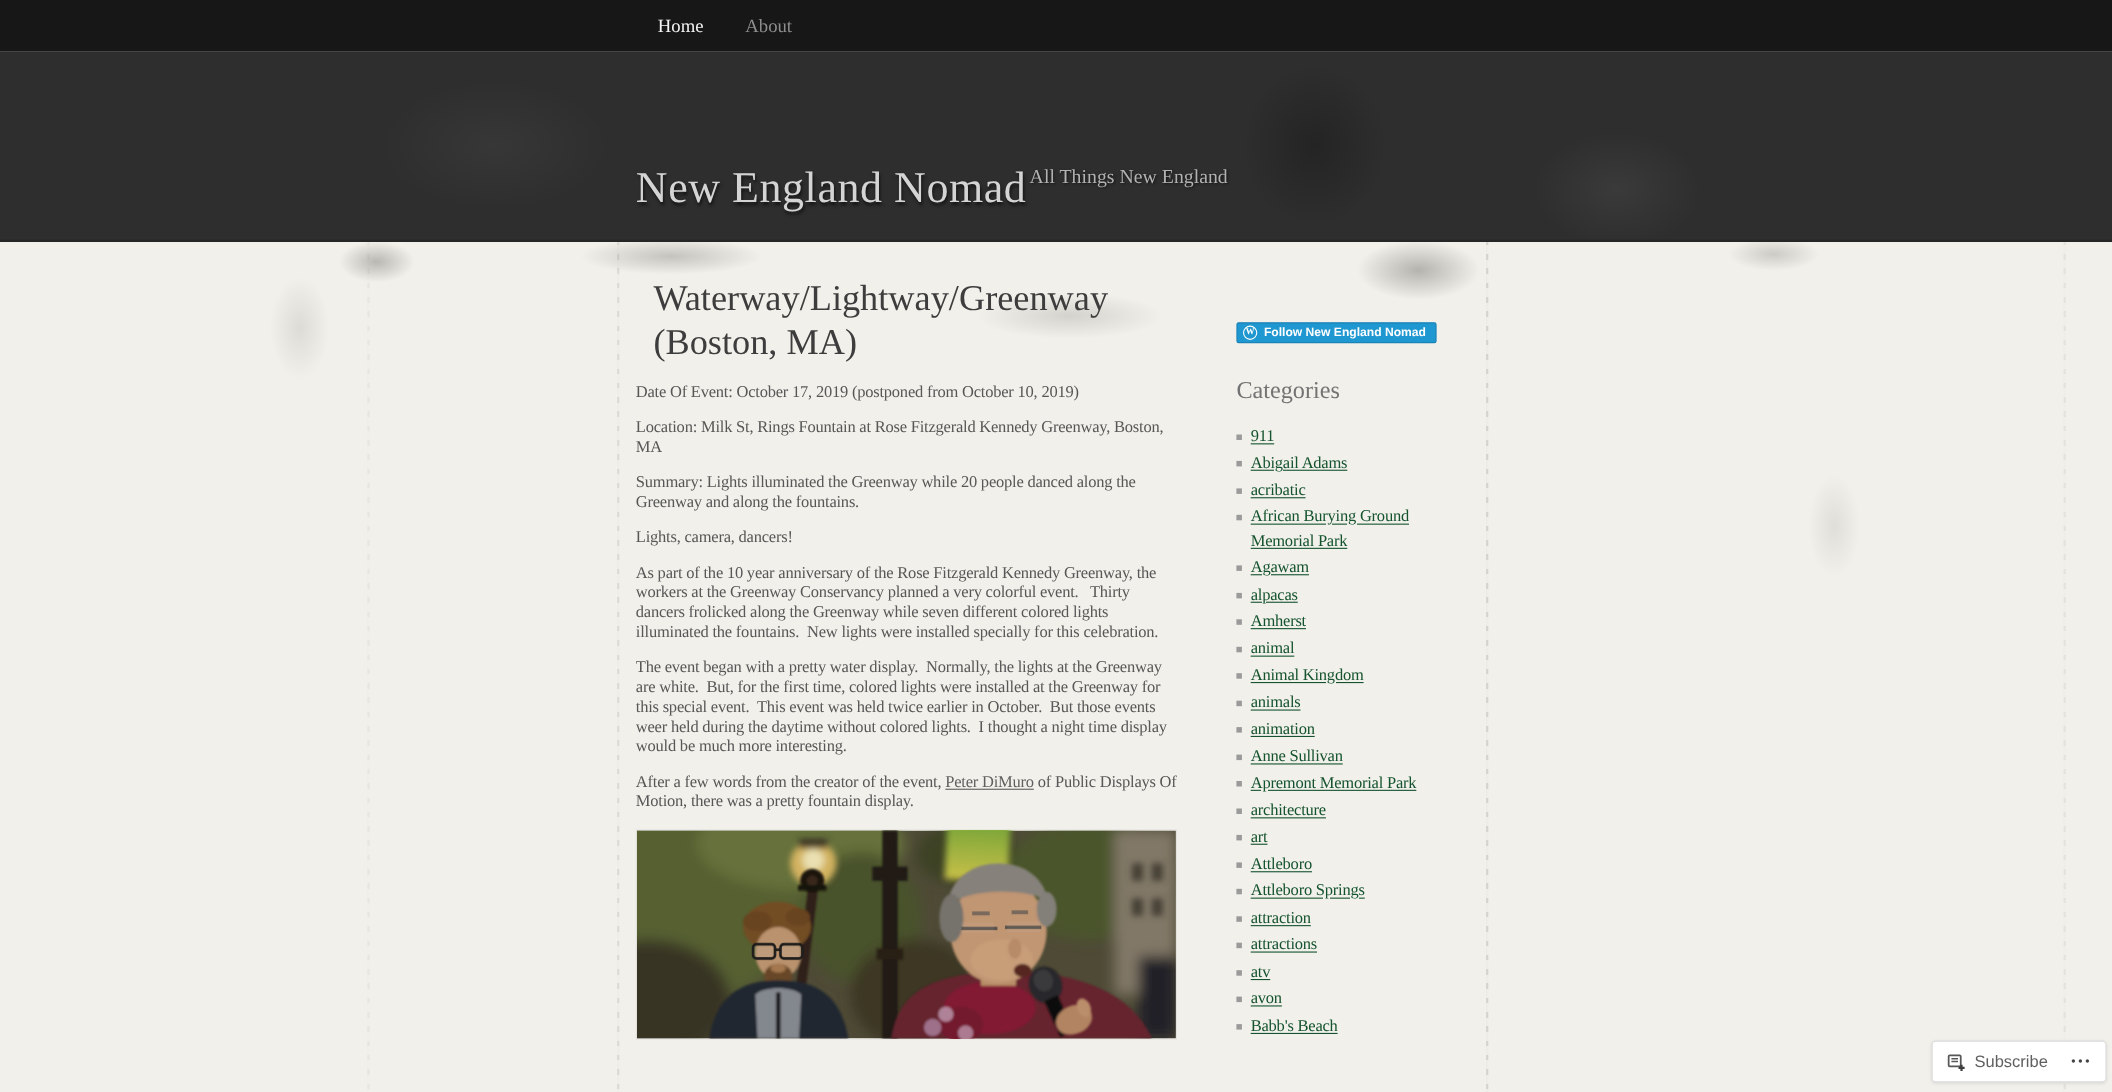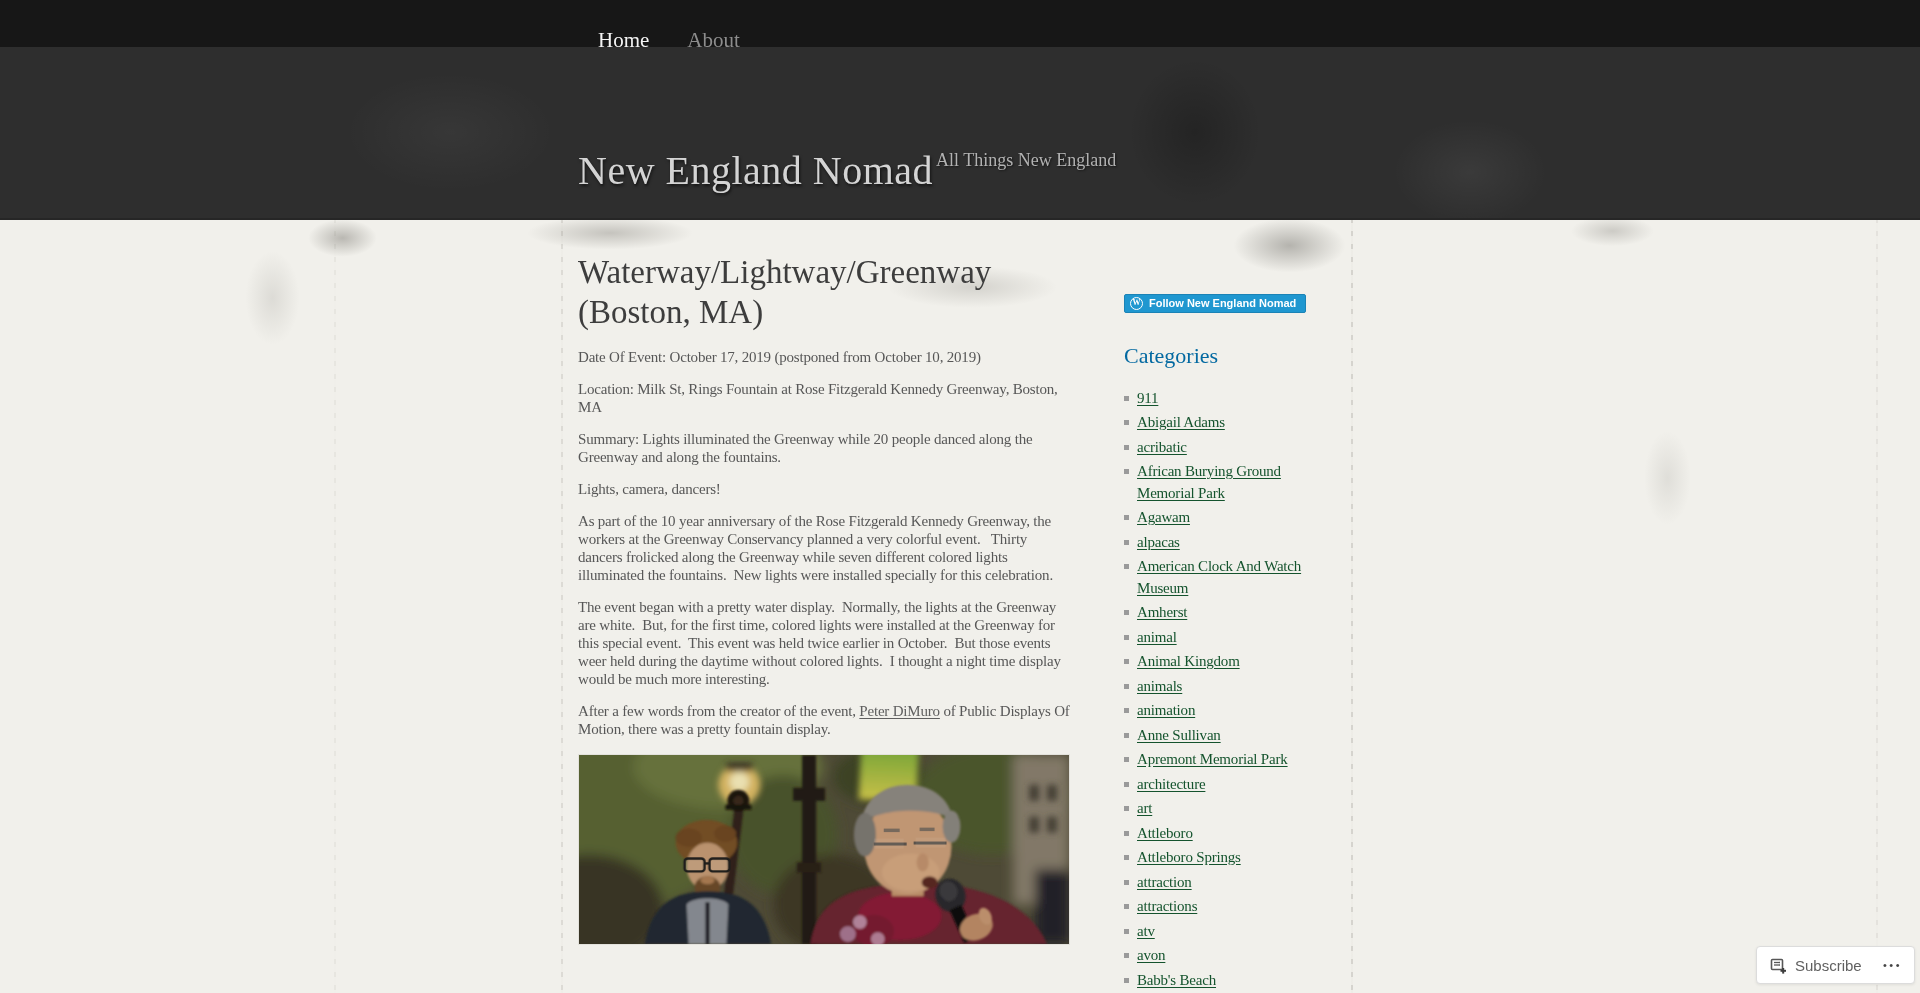--- a/index.html
+++ b/index.html
@@ -4,21 +4,21 @@
 <style>
   html,body{margin:0;padding:0;}
   body{width:1920px;height:993px;overflow:hidden;position:relative;background:#f1f0eb;
        font-family:"Liberation Serif","DejaVu Serif",serif;}
   [data-interactable="true"]{cursor:pointer;}
   a{text-decoration:none;}
 
   
   .topbar{position:absolute;top:0;left:0;right:0;height:47px;background:#171717;
           display:flex;align-items:stretch;padding-left:598px;gap:38px;z-index:30;}
-  .nav-link{line-height:47px;font-size:21px;color:#8d8d8d;margin-top:17px;}
+  .nav-link{line-height:47px;font-size:17px;color:#8d8d8d;}
   .nav-link.active{color:#f4f4f4;}
 
   
   .masthead{position:absolute;top:47px;left:0;right:0;height:171px;background:#2e2e2e;
             overflow:hidden;z-index:20;border-bottom:2px solid #262626;}
   .hsmudge{position:absolute;border-radius:50%;}
   .hs1{left:1100px;top:-20px;width:190px;height:210px;
        background:radial-gradient(closest-side,rgba(0,0,0,.22),rgba(0,0,0,0) 70%);}
   .hs2{left:1360px;top:50px;width:220px;height:150px;
        background:radial-gradient(closest-side,rgba(255,255,255,.06),rgba(255,255,255,0) 70%);}
@@ -47,39 +47,39 @@
       background:radial-gradient(closest-side,rgba(90,88,82,.40),rgba(90,88,82,0) 72%);}
   .s5{left:1555px;top:-8px;width:115px;height:42px;
       background:radial-gradient(closest-side,rgba(95,92,85,.25),rgba(95,92,85,0) 72%);}
   .s6{left:235px;top:15px;width:75px;height:130px;
       background:radial-gradient(closest-side,rgba(95,92,85,.14),rgba(95,92,85,0) 72%);}
   .s7{left:1635px;top:195px;width:65px;height:130px;
       background:radial-gradient(closest-side,rgba(95,92,85,.12),rgba(95,92,85,0) 72%);}
 
   
   .post{position:absolute;left:578px;top:34px;width:492px;}
-  .post-title{margin:0 0 16px;font-weight:400;font-size:33px;line-height:40px;color:#3d3d3d;}
+  .post-title{margin:0 16px 16px;font-weight:400;font-size:33px;line-height:40px;color:#3d3d3d;}
   .byline{margin:0 0 16px;font-size:15px;color:#8f8f8f;}
   .byline a{color:#8f8f8f;}
   .post p{margin:0 0 14px;font-size:15px;line-height:18px;color:#575757;
           letter-spacing:-0.2px;white-space:pre-wrap;}
   .post p a{color:#5f5f5f;text-decoration:underline;text-underline-offset:2px;}
   .photo{margin:16px 0 0;width:492px;height:191px;overflow:hidden;border:1px solid #e3e2dc;
          box-sizing:border-box;}
   .photo svg{display:block;width:100%;height:100%;}
 
   
   .sidebar{position:absolute;left:1124px;top:73px;width:198px;}
   .follow-btn{display:inline-flex;align-items:center;gap:6px;height:19px;padding:0 9px 0 5px;
               background:#1f97d0;border:1px solid #1b83b6;border-radius:2px;color:#fff;
               font-family:"Liberation Sans",sans-serif;font-size:11px;font-weight:bold;}
   .wp-icon{width:13px;height:13px;border:1.4px solid #fff;border-radius:50%;box-sizing:border-box;
            display:flex;align-items:center;justify-content:center;
            font:bold 8px "Liberation Serif",serif;line-height:1;}
-  .cat-title{margin:30px 0 19px;font-weight:400;font-size:22px;color:#0369a1;}
+  .cat-title{margin:30px 0 19px;font-weight:400;font-size:22px;color:#737373;}
   .cat-list{list-style:none;margin:0;padding:0;width:198px;}
   .cat-list li{position:relative;padding-left:13px;margin:0 0 3px;font-size:15px;
                line-height:21.5px;letter-spacing:-0.2px;}
   .bullet{position:absolute;left:0;top:8px;width:5px;height:5px;background:#9a9a9a;}
   .cat-link{color:#14532d;text-decoration:underline;text-underline-offset:2px;}
 
   
   .subscribe-card{position:absolute;right:5px;bottom:9px;width:159px;height:38px;background:#fff;
                   border:1px solid #dcdcdc;border-radius:4px;box-shadow:0 1px 3px rgba(0,0,0,.08);
                   display:flex;align-items:center;padding:0 12px 0 13px;box-sizing:border-box;
@@ -234,21 +234,20 @@
       <span data-interactable="false">Follow New England Nomad</span>
     </button>
     <h3 class="cat-title" data-interactable="false">Categories</h3>
     <ul class="cat-list" data-interactable="false">
         <li data-interactable="false"><span class="bullet" data-interactable="false"></span><a class="cat-link" href="#" data-interactable="true">911</a></li>
         <li data-interactable="false"><span class="bullet" data-interactable="false"></span><a class="cat-link" href="#" data-interactable="true">Abigail Adams</a></li>
         <li data-interactable="false"><span class="bullet" data-interactable="false"></span><a class="cat-link" href="#" data-interactable="true">acribatic</a></li>
         <li data-interactable="false"><span class="bullet" data-interactable="false"></span><a class="cat-link" href="#" data-interactable="true">African Burying Ground Memorial Park</a></li>
         <li data-interactable="false"><span class="bullet" data-interactable="false"></span><a class="cat-link" href="#" data-interactable="true">Agawam</a></li>
         <li data-interactable="false"><span class="bullet" data-interactable="false"></span><a class="cat-link" href="#" data-interactable="true">alpacas</a></li>
-        <li data-interactable="false"><span class="bullet" data-interactable="false"></span><a class="cat-link" href="#" data-interactable="true">American Clock And Watch Museum</a></li>
         <li data-interactable="false"><span class="bullet" data-interactable="false"></span><a class="cat-link" href="#" data-interactable="true">Amherst</a></li>
         <li data-interactable="false"><span class="bullet" data-interactable="false"></span><a class="cat-link" href="#" data-interactable="true">animal</a></li>
         <li data-interactable="false"><span class="bullet" data-interactable="false"></span><a class="cat-link" href="#" data-interactable="true">Animal Kingdom</a></li>
         <li data-interactable="false"><span class="bullet" data-interactable="false"></span><a class="cat-link" href="#" data-interactable="true">animals</a></li>
         <li data-interactable="false"><span class="bullet" data-interactable="false"></span><a class="cat-link" href="#" data-interactable="true">animation</a></li>
         <li data-interactable="false"><span class="bullet" data-interactable="false"></span><a class="cat-link" href="#" data-interactable="true">Anne Sullivan</a></li>
         <li data-interactable="false"><span class="bullet" data-interactable="false"></span><a class="cat-link" href="#" data-interactable="true">Apremont Memorial Park</a></li>
         <li data-interactable="false"><span class="bullet" data-interactable="false"></span><a class="cat-link" href="#" data-interactable="true">architecture</a></li>
         <li data-interactable="false"><span class="bullet" data-interactable="false"></span><a class="cat-link" href="#" data-interactable="true">art</a></li>
         <li data-interactable="false"><span class="bullet" data-interactable="false"></span><a class="cat-link" href="#" data-interactable="true">Attleboro</a></li>

